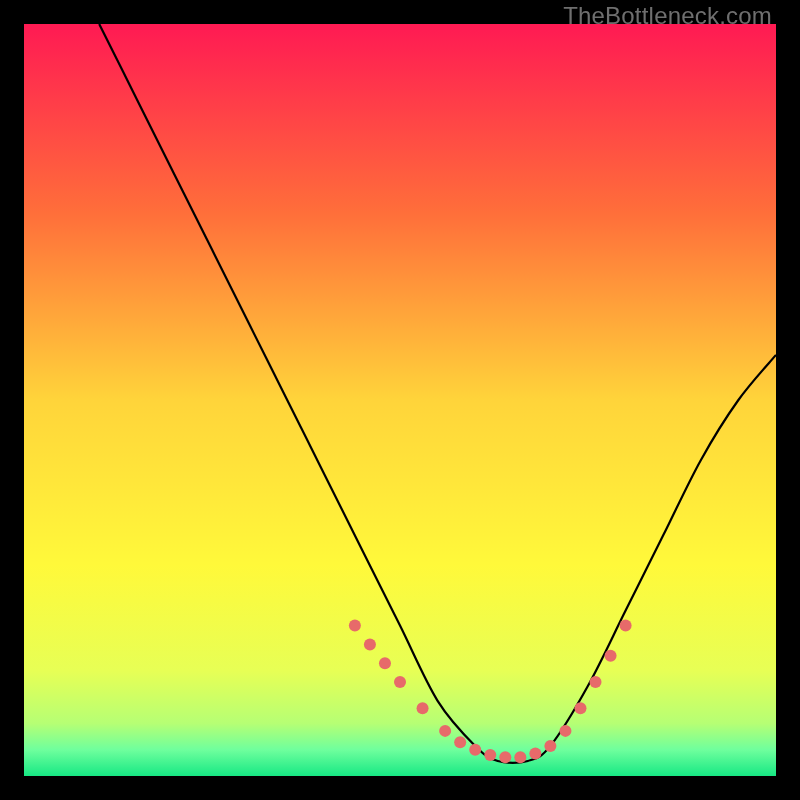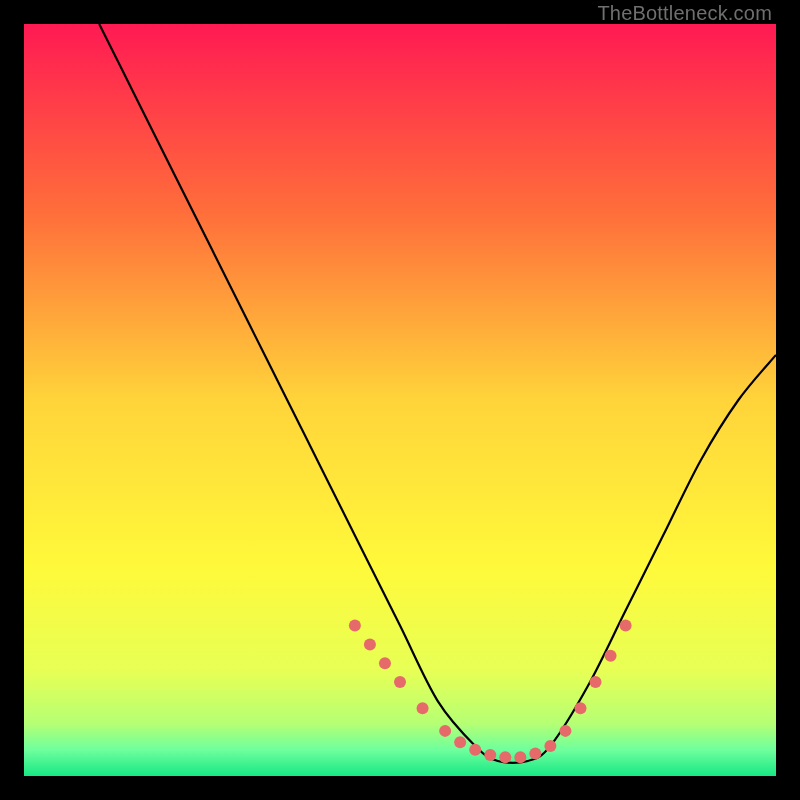--- a/index.html
+++ b/index.html
@@ -24,21 +24,21 @@
     left: 0;
     top: 0;
     width: 752px;
     height: 752px;
   }
   .watermark {
     position: absolute;
     top: 2px;
     right: 28px;
     color: #6f6f6f;
-    font-size: 20px;
+    font-size: 24px;
     font-weight: 500;
     letter-spacing: 0.2px;
   }
   svg {
     display: block;
   }
 </style>
 </head>
 <body>
 

